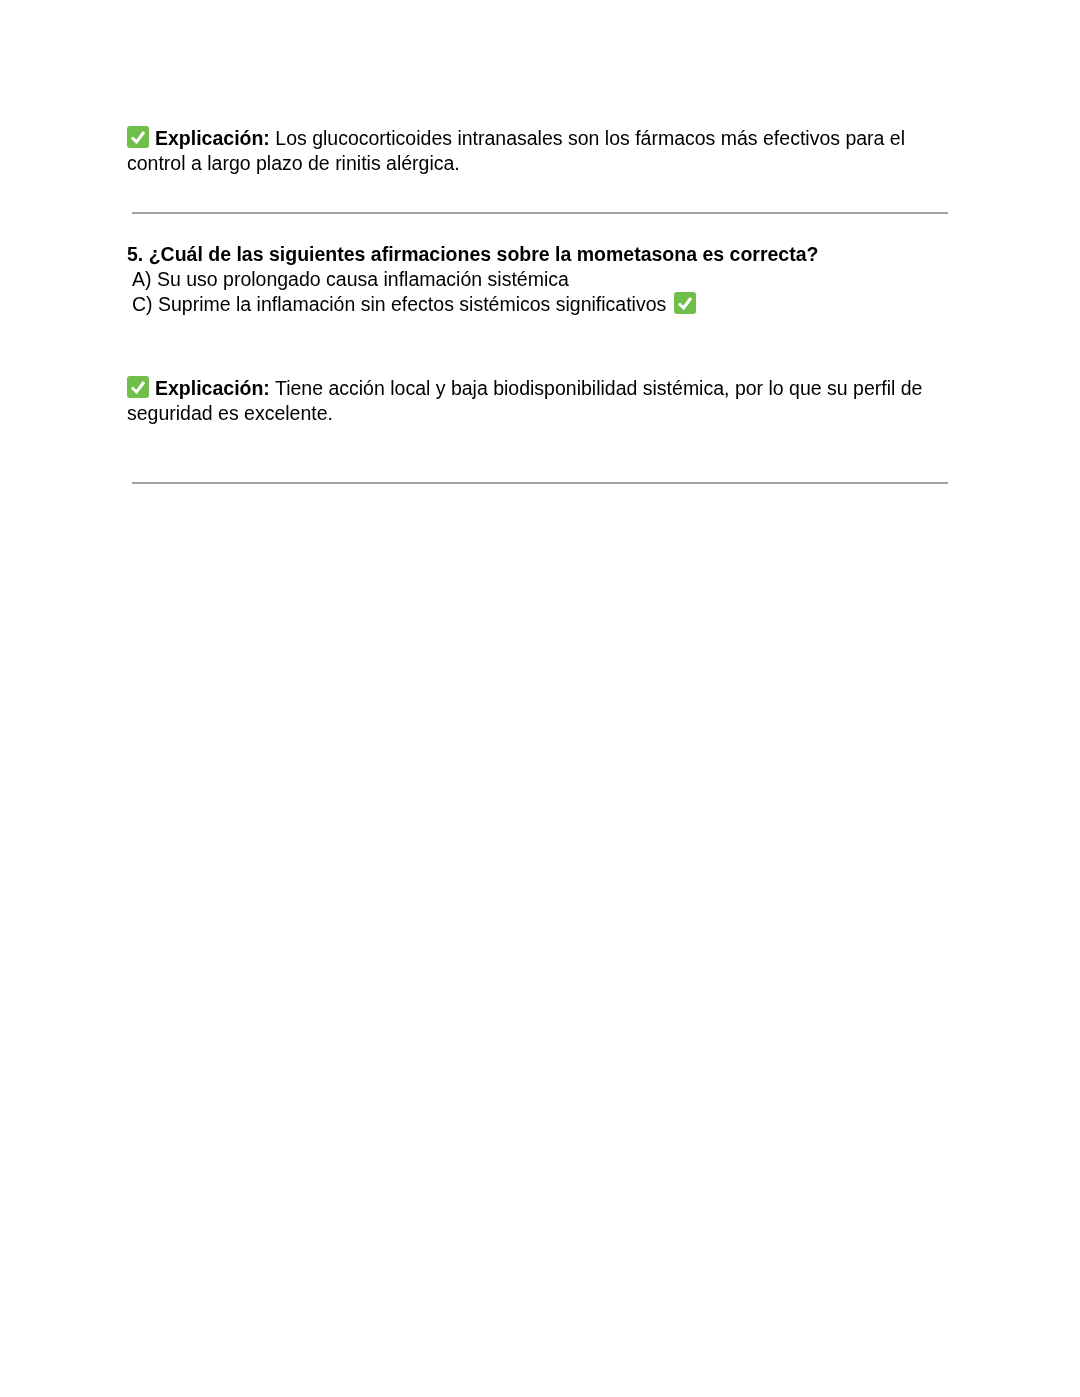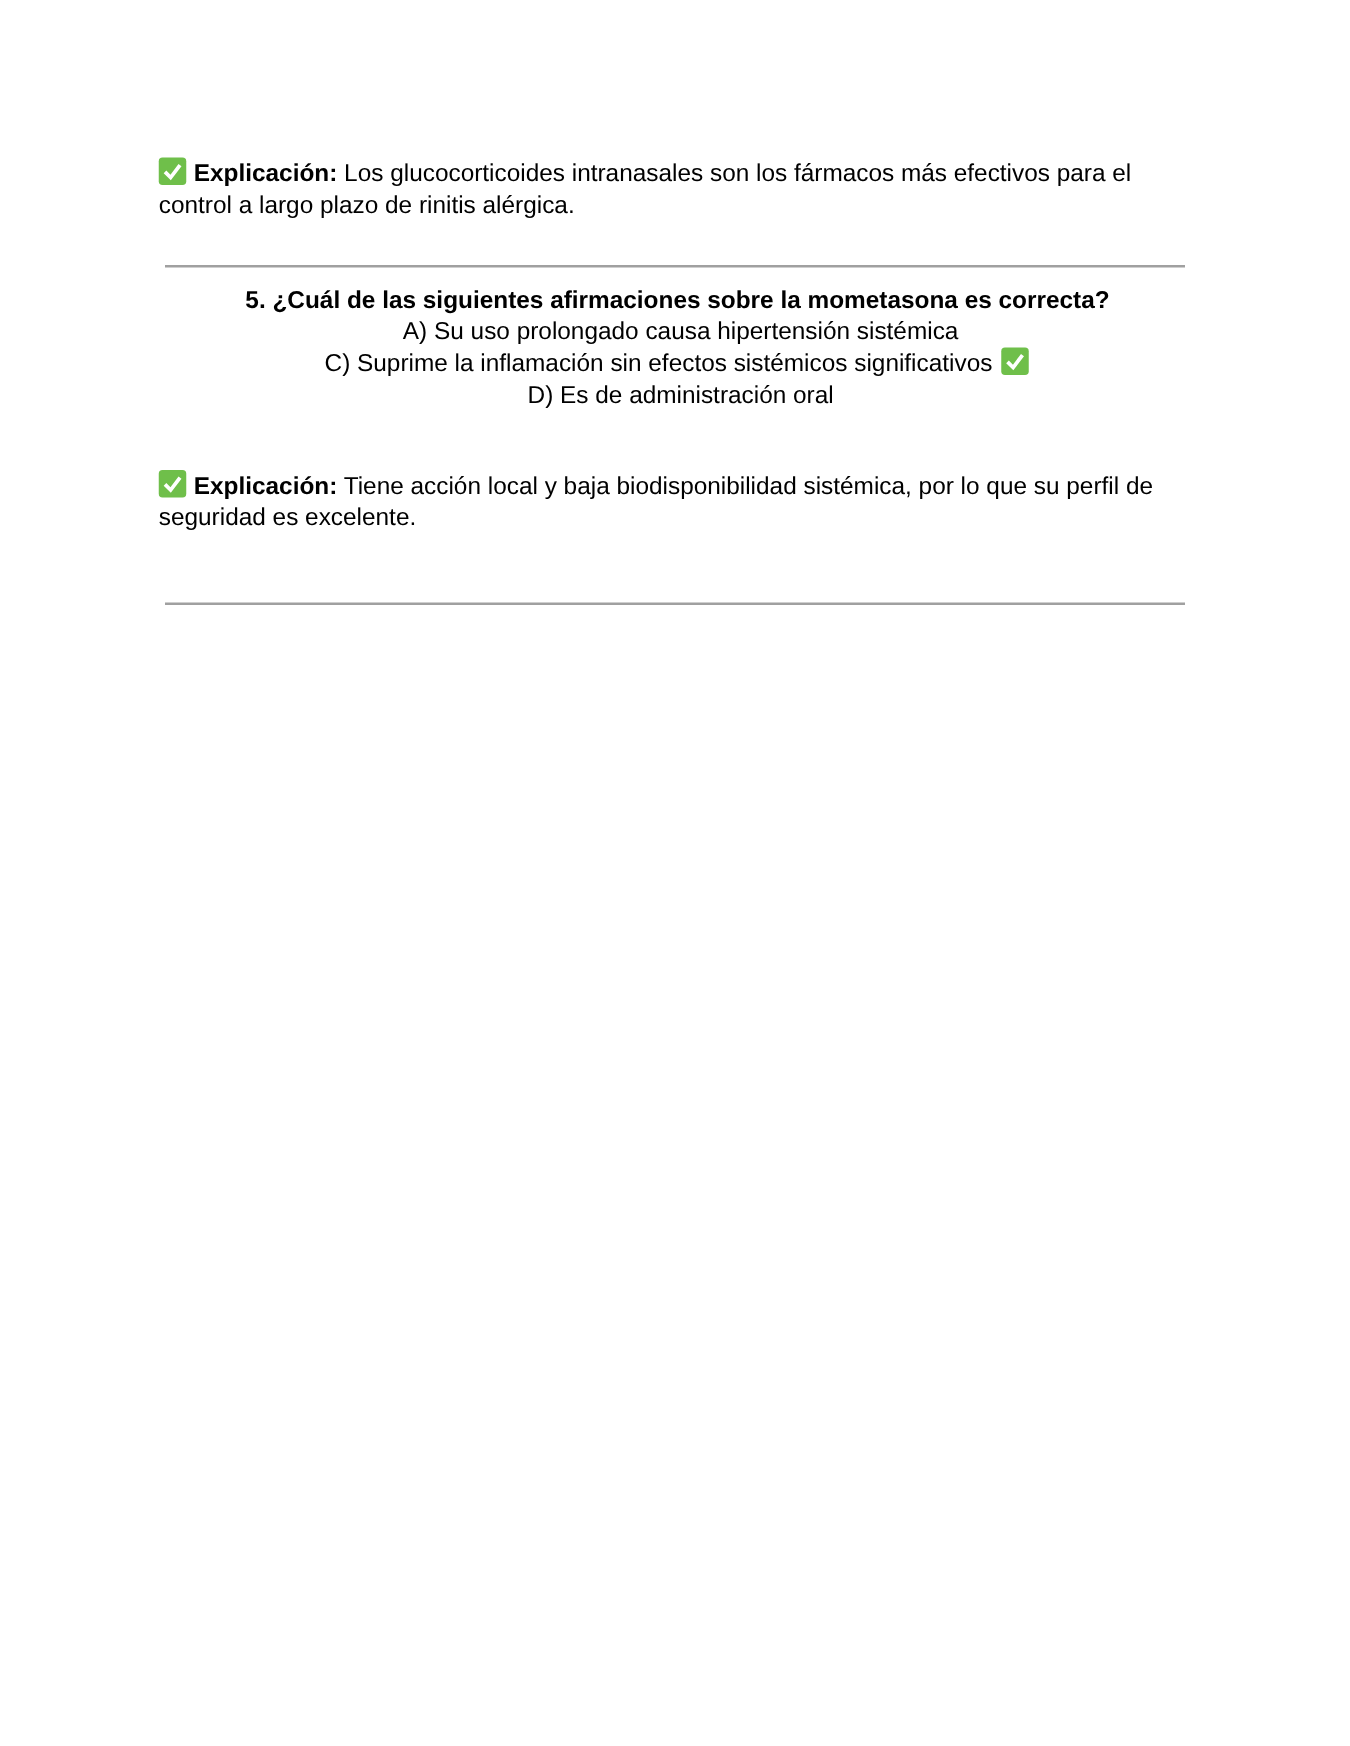--- a/index.html
+++ b/index.html
@@ -21,27 +21,26 @@
 <div class="page">
 
   <p class="para" style="position:absolute; top:126px; width:800px;">
     <span class="check"><svg width="18" height="18" viewBox="0 0 18 18">
           <path d="M3 9.5 L7.5 14 L15 4" stroke="#fff" stroke-width="3" fill="none"></path>
         </svg></span><b>Explicación:</b><span> Los glucocorticoides intranasales son los fármacos más efectivos para el control a largo plazo de rinitis alérgica.</span>
   </p>
 
   <div class="hr" style="top:212px;"></div>
 
-  <div style="position:absolute; top:228px; width:830px;text-align:center;">
+  <div style="position:absolute; top:242px; width:830px;">
     <p class="para q-title">5. ¿Cuál de las siguientes afirmaciones sobre la mometasona es correcta?</p>
-    <span class="para option">A) Su uso prolongado causa hipertensión sistémica</span>
+    <span class="para option">A) Su uso prolongado causa inflamación sistémica</span>
     <span class="para option"><span>C) Suprime la inflamación sin efectos sistémicos significativos</span> <span class="check" style="margin-left:2px;"><svg width="18" height="18" viewBox="0 0 18 18">
             <path d="M3 9.5 L7.5 14 L15 4" stroke="#fff" stroke-width="3" fill="none"></path>
           </svg></span></span>
-    <span class="para option">D) Es de administración oral</span>
   </div>
 
   <p class="para" style="position:absolute; top:376px; width:810px;">
     <span class="check"><svg width="18" height="18" viewBox="0 0 18 18">
           <path d="M3 9.5 L7.5 14 L15 4" stroke="#fff" stroke-width="3" fill="none"></path>
         </svg></span><b>Explicación:</b><span> Tiene acción local y baja biodisponibilidad sistémica, por lo que su perfil de seguridad es excelente.</span>
   </p>
 
   <div class="hr" style="top:482px;"></div>
 </div>

